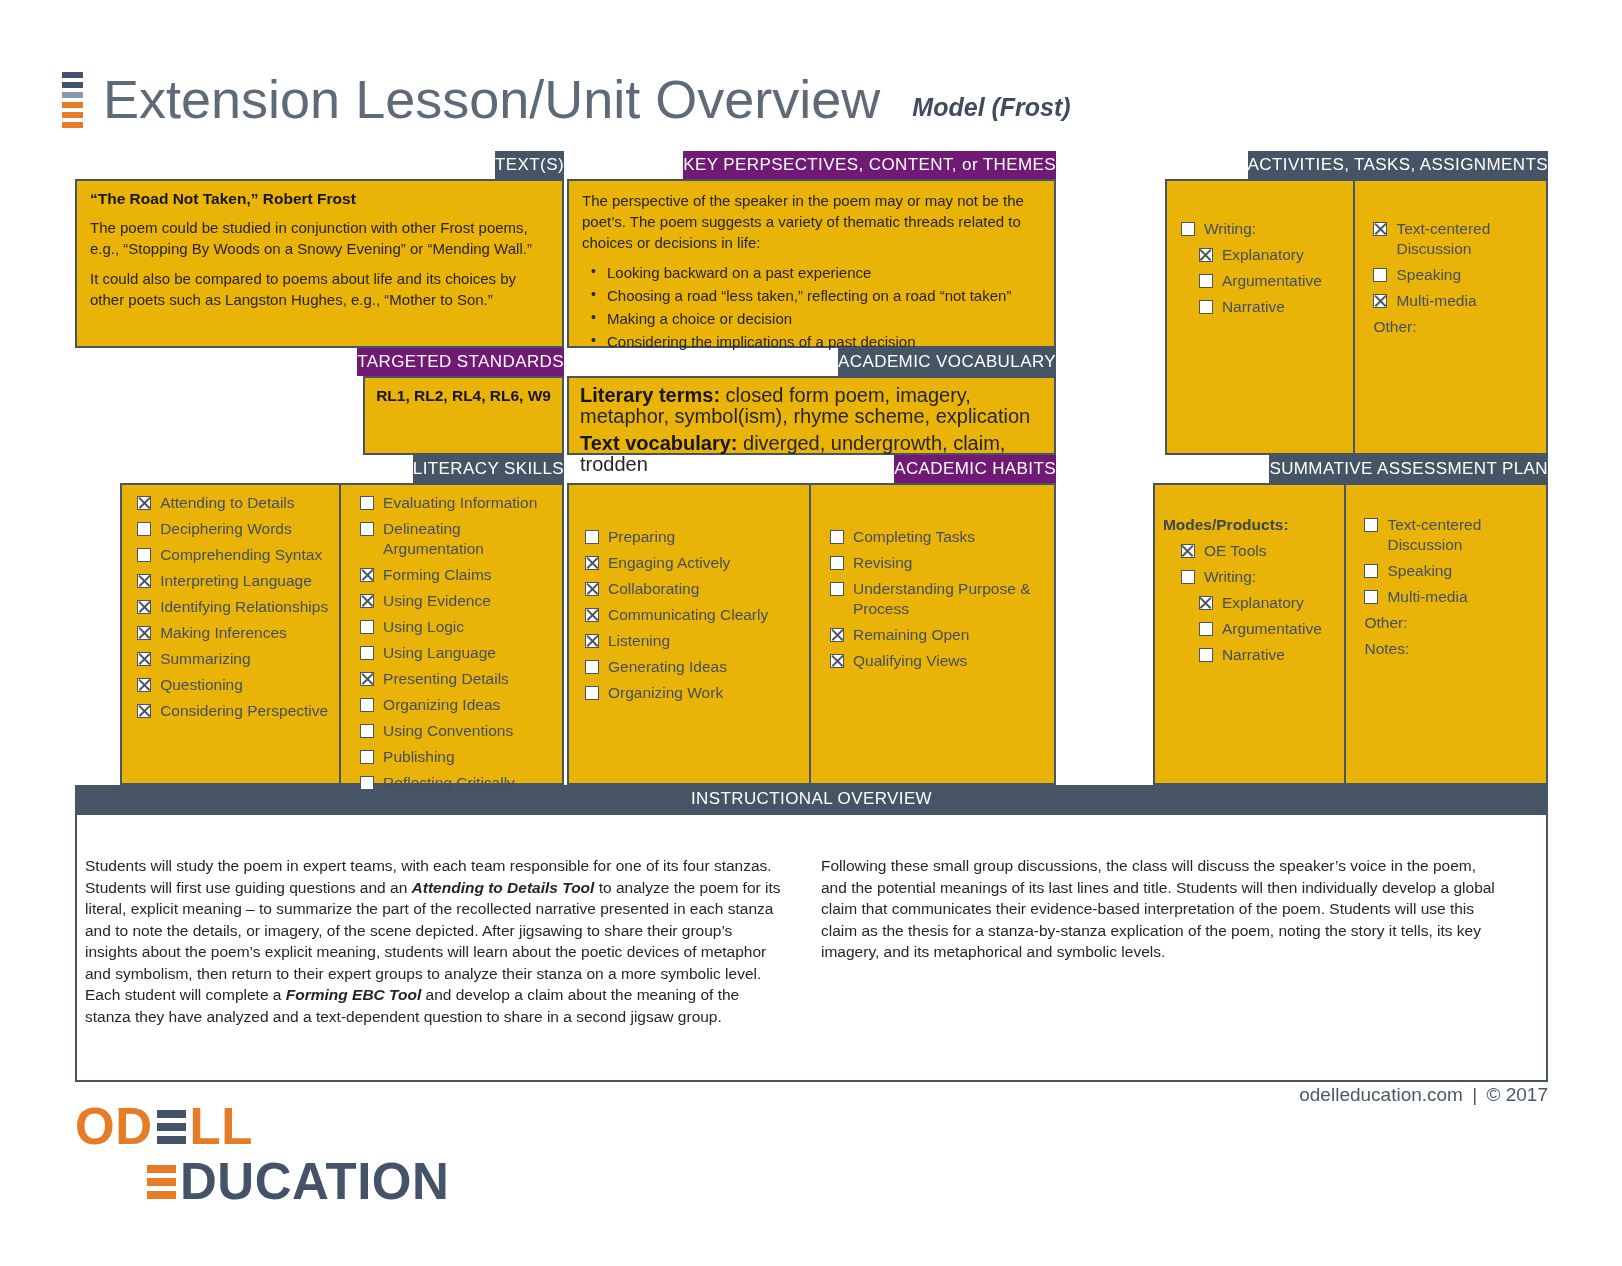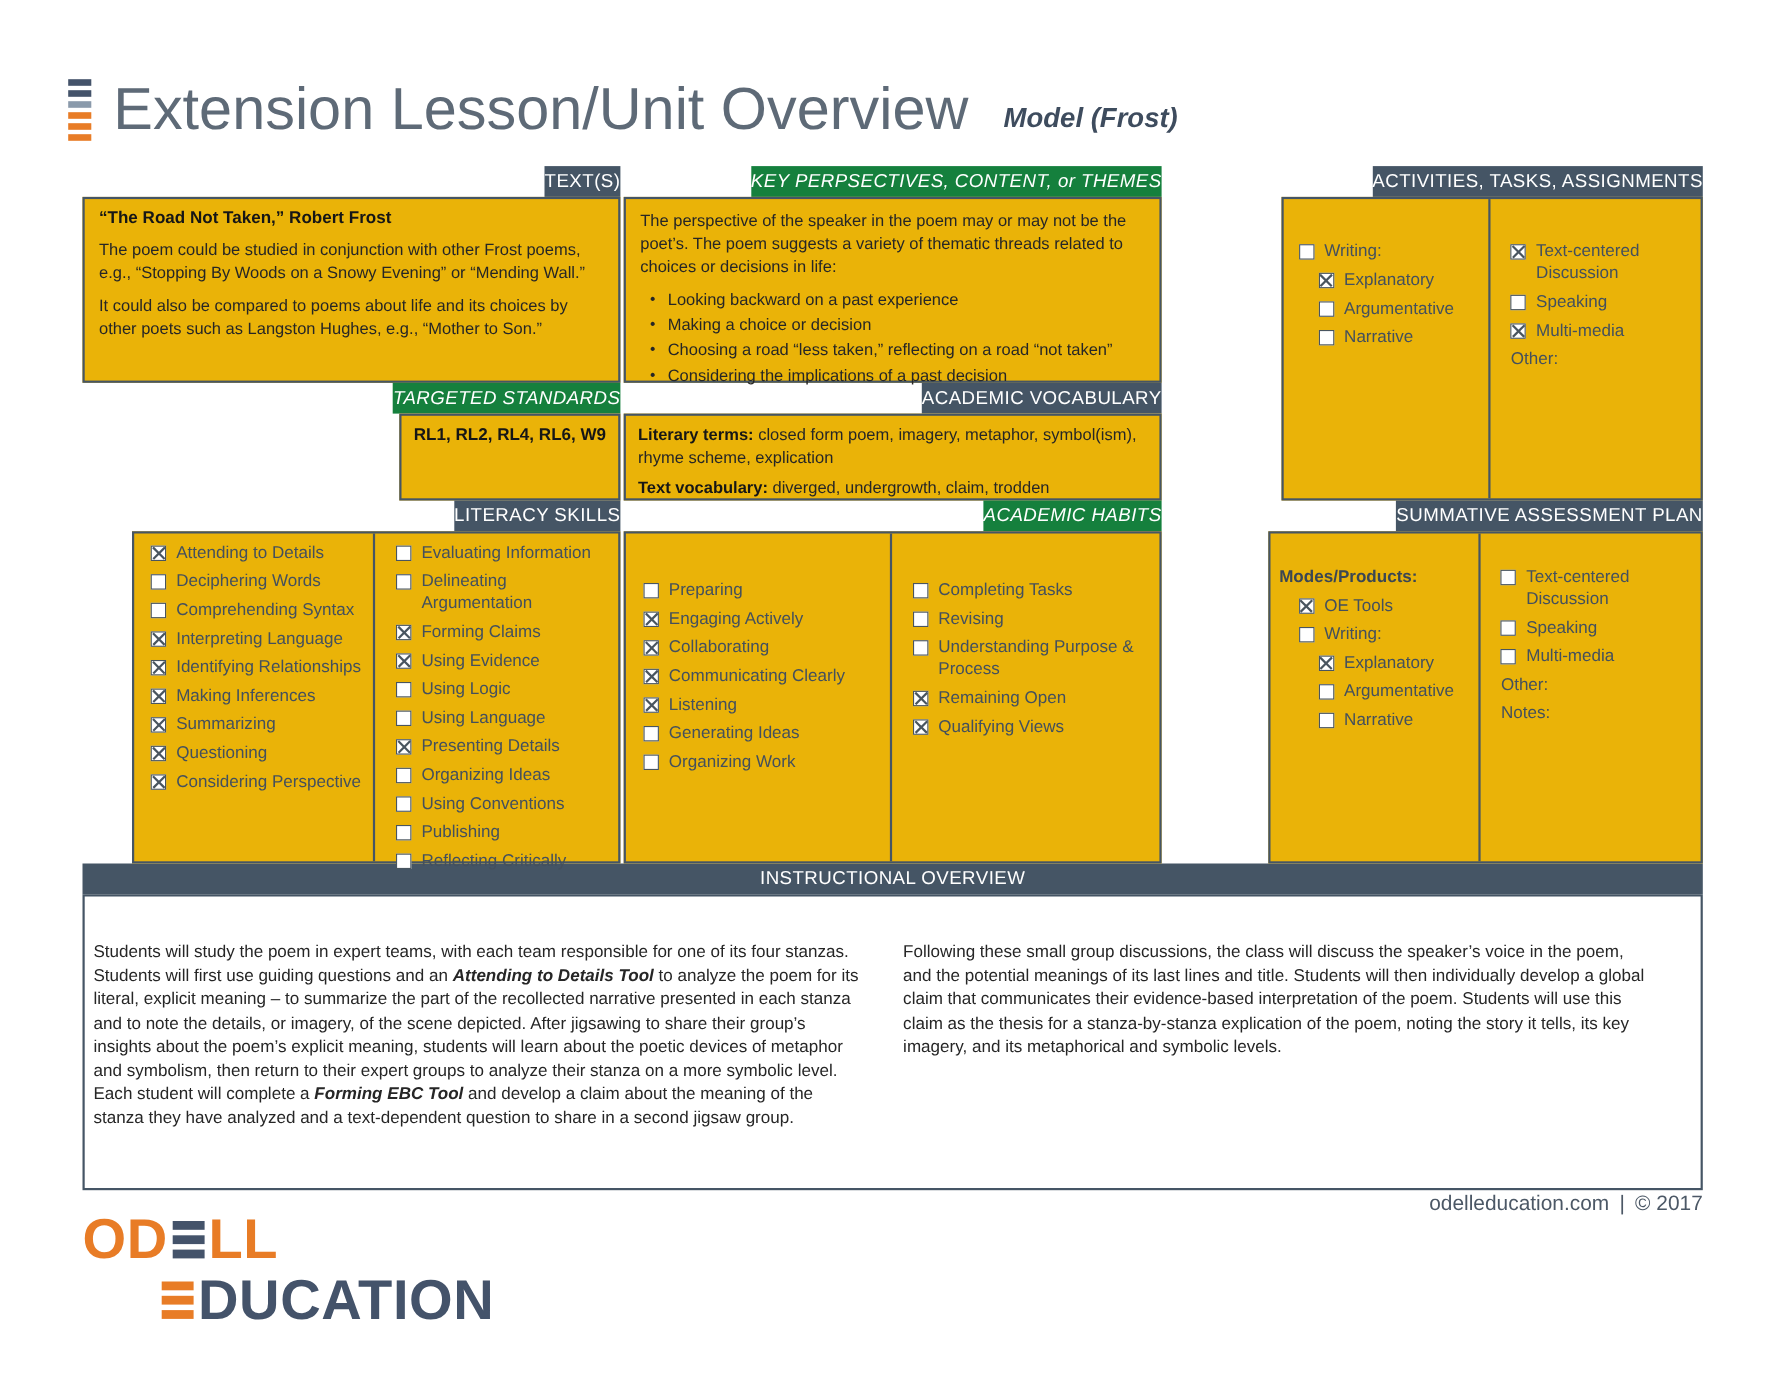--- a/index.html
+++ b/index.html
@@ -12,26 +12,26 @@
   .m-icon{display:flex;flex-direction:column;gap:4px;margin:0 16px 10px 0;}
   .m-icon span{width:21px;height:6px;}
   .page-title{font-size:54px;font-weight:300;color:#5e6a77;margin:4px;line-height:1.3;letter-spacing:0px;}
   .page-subtitle{font-size:25px;font-weight:bold;font-style:italic;color:#3e4c5e;margin:0 0 16px 28px;}
   
   .sheet{position:absolute;left:75px;top:151px;width:1473px;}
   .grid3{display:grid;grid-template-columns:1fr 1fr 1fr;column-gap:3px;}
   .col{display:flex;flex-direction:column;align-items:flex-end;}
   .bar{height:28px;background:#455565;color:#ffffff;display:flex;align-items:center;justify-content:center;
        font-size:17px;letter-spacing:0.4px;flex:none;}
-  .bar.gray{background:#15803d;font-style:italic;}
+  .bar.gray{background:#701a75;}
   .bar.full{width:100%;}
   .cell{border:2px solid #455565;background:#eab308;box-sizing:border-box;flex:none;}
   .cell-texts,.cell-persp{height:169px;padding:9px 13px;font-size:15px;}
   .cell-std{height:79px;padding:9px 11px;font-size:15.5px;font-weight:bold;color:#161616;}
-  .cell-vocab{height:79px;padding:7px 11px;font-size:15px;}
+  .cell-vocab{height:79px;padding:7px 11px;font-size:20px;}
   .cell-act{height:276px;display:flex;padding:0;}
   .cell-checks{height:302px;display:flex;padding:0;}
   .sub{flex:1;box-sizing:border-box;min-width:0;}
   .sub + .sub{border-left:2px solid #455565;}
   .sub-lit-l{padding:8px 4px 0 15px;}  .sub-lit-r{padding:8px 4px 0 19px;}
   .sub-hab-l{padding:42px 4px 0 16px;} .sub-hab-r{padding:42px 4px 0 19px;}
   .sub-act-l{padding:38px 4px 0 14px;} .sub-act-r{padding:38px 4px 0 18px;}
   .sub-sum-l{padding:30px 4px 0 8px;}  .sub-sum-r{padding:30px 4px 0 18px;}
   
   .texts-title{font-weight:bold;font-size:15.5px;margin-bottom:9px;color:#161616;}
@@ -181,22 +181,22 @@
           </div>
       </div>
     </div>
 
     <div class="col">
       <div class="bar gray">KEY PERPSECTIVES, CONTENT, or THEMES</div>
       <div class="cell cell-persp">
         <div class="p">The perspective of the speaker in the poem may or may not be the poet’s. The poem suggests a variety of thematic threads related to choices or decisions in life:</div>
         <div class="bullets">
             <div class="bullet">Looking backward on a past experience</div>
+            <div class="bullet">Choosing a road “less taken,” reflecting on a road “not taken”</div>
             <div class="bullet">Making a choice or decision</div>
-            <div class="bullet">Choosing a road “less taken,” reflecting on a road “not taken”</div>
             <div class="bullet">Considering the implications of a past decision</div>
           </div>
       </div>
       <div class="bar">ACADEMIC VOCABULARY</div>
       <div class="cell cell-vocab">
         <div class="vocab-line"><span class="vlab">Literary terms:</span><span> closed form poem, imagery, metaphor, symbol(ism), rhyme scheme, explication</span></div>
         <div class="vocab-line"><span class="vlab">Text vocabulary:</span><span> diverged, undergrowth, claim, trodden</span></div>
       </div>
       <div class="bar gray">ACADEMIC HABITS</div>
       <div class="cell cell-checks">

